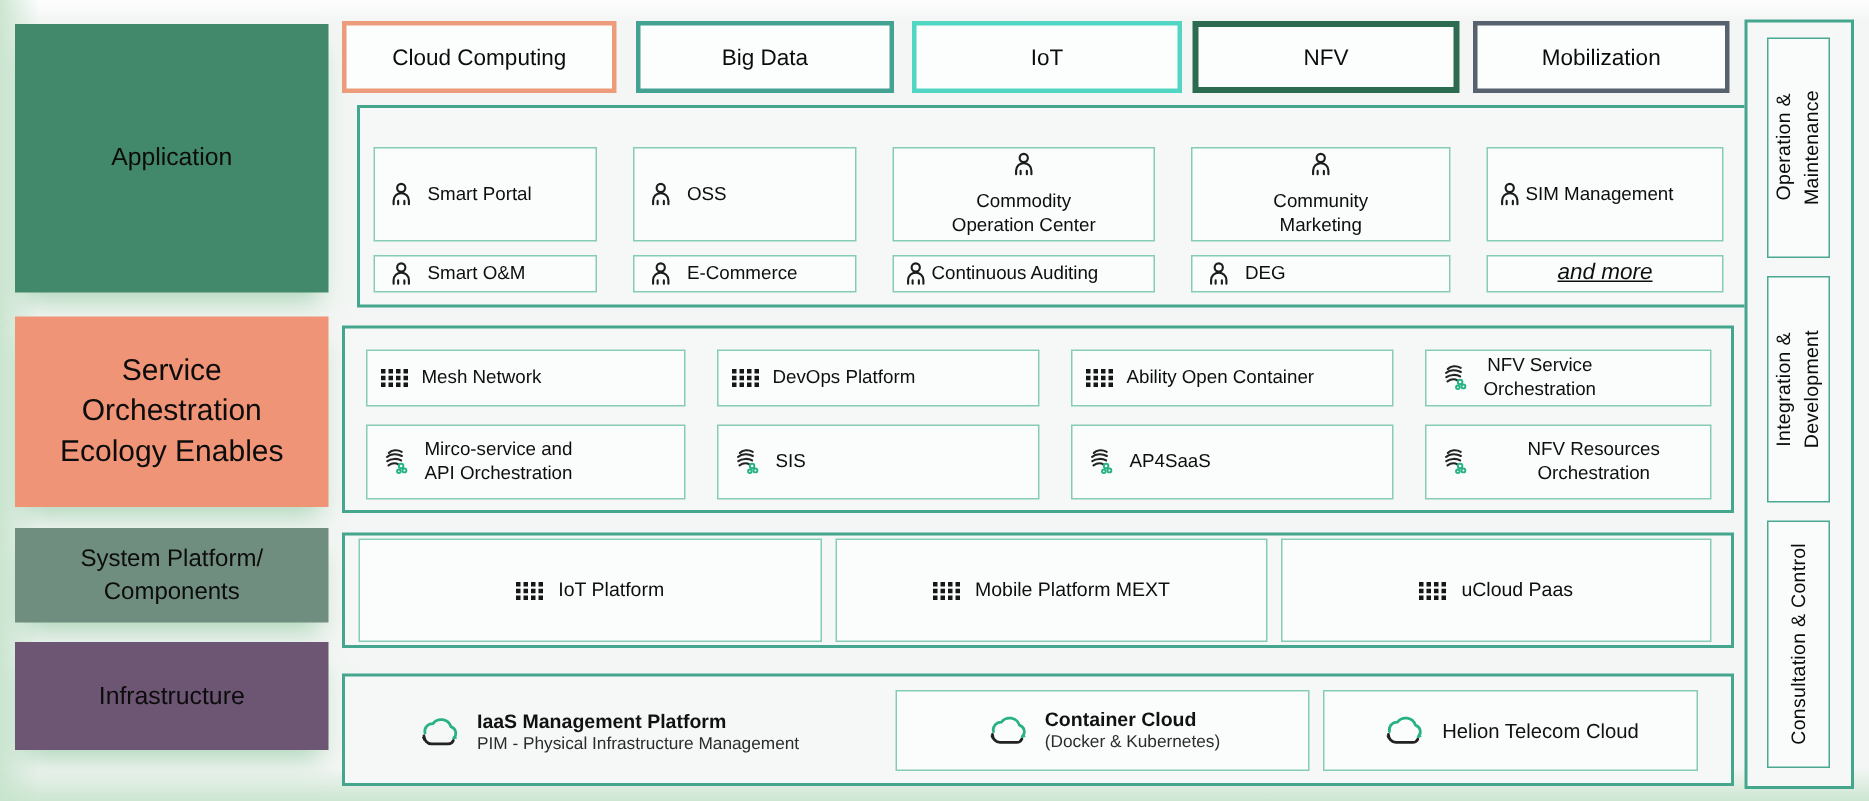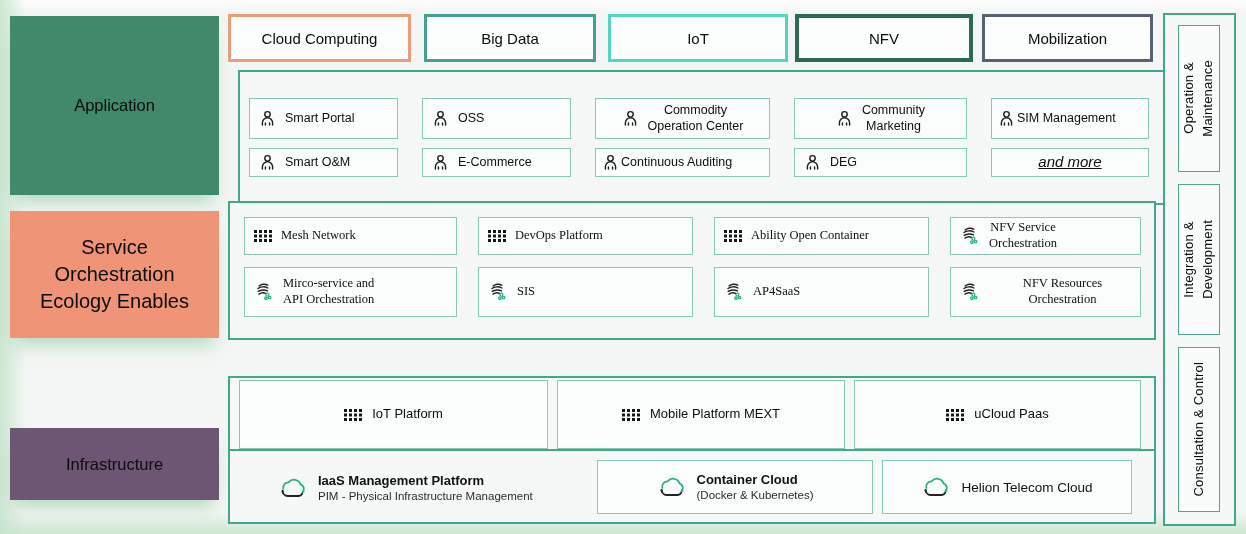--- a/index.html
+++ b/index.html
@@ -32,34 +32,34 @@
     font-size:15px;color:#0c0c0c;
   }
   
   .panel{
     position:absolute;left:228px;width:928px;box-sizing:border-box;
     border:2px solid #45a68e;background:#f5f8f6;
   }
   .panel.appP{top:70px;height:135px;display:grid;
     grid-template-columns:149px 149px 175px 173px 158px;column-gap:24px;row-gap:9px;
     padding:26px 12px 26px 9px;margin-left:10px;}
-  .panel.svcP{top:201px;height:139px;display:grid;
+  .panel.svcP{top:217px;height:125px;display:grid;
     grid-template-columns:213px 215px 215px 191px;column-gap:21px;
-    grid-template-rows:38px 50px;row-gap:12px;padding:14px 12px 11px 14px;font-family:Liberation Serif, serif;}
-  .panel.sysP{top:376px;height:77px;display:grid;
+    grid-template-rows:38px 50px;row-gap:12px;padding:14px 12px 11px 14px;}
+  .panel.sysP{top:355px;height:77px;display:grid;
     grid-template-columns:309px 288px 287px;column-gap:9px;padding:2px 9px;}
   .panel.infP{top:449px;height:75px;}
   
   .item{
     box-sizing:border-box;border:1.5px solid #85cbb5;background:#fbfdfc;
     display:flex;align-items:center;gap:9px;padding:2px 4px 2px 9px;
     font-size:12.5px;line-height:1.25;color:#0e0e0e;
   }
   .item .lbl{white-space:pre-line;}
-  .item.center{justify-content:center;padding-left:4px;}
+  .item.center{justify-content:flex-end;padding-left:4px;flex-direction:column;}
   .item.center .lbl{text-align:center;}
   .item.tight{gap:2px;padding-left:6px;}
   .andmore{font-style:italic;text-decoration:underline;font-size:15px;font-weight:500;}
   .sysItem{font-size:13px;gap:10px;justify-content:center;padding-left:4px;}
   
   .infItem{position:absolute;display:flex;align-items:center;gap:10px;}
   .infBox{box-sizing:border-box;border:1.5px solid #85cbb5;background:#fbfdfc;
     display:flex;align-items:center;justify-content:center;gap:10px;}
   .infTitle{font-size:13px;font-weight:bold;line-height:1.25;}
   .infSub{font-size:11.5px;color:#2c2c2c;line-height:1.25;}
@@ -79,20 +79,22 @@
 </style>
 </head>
 <body>
 
 <div class="canvas">
 
   <div class="layer app" style="background-color: rgb(65, 137, 106);">Application</div>
   <div class="layer svc" style="font-size: 20px; background-color: rgb(239, 148, 119);">Service
 Orchestration
 Ecology Enables</div>
+  <div class="layer sys" style="font-size: 16px; background-color: rgb(111, 142, 127);">System Platform/
+Components</div>
   <div class="layer inf" style="background-color: rgb(109, 86, 116);">Infrastructure</div>
 
   <div class="tab" style="left: 228px; width: 183px; border-color: rgb(236, 155, 123);">Cloud Computing</div>
   <div class="tab" style="left: 424px; width: 172px; border-color: rgb(67, 162, 145);">Big Data</div>
   <div class="tab" style="left: 608px; width: 180px; border-color: rgb(82, 214, 196);">IoT</div>
   <div class="tab" style="left: 795px; width: 178px; border-width: 4px; border-color: rgb(45, 107, 81);">NFV</div>
   <div class="tab" style="left: 982px; width: 171px; border-color: rgb(87, 97, 111);">Mobilization</div>
 
   <div class="panel appP">
     <div class="item">

